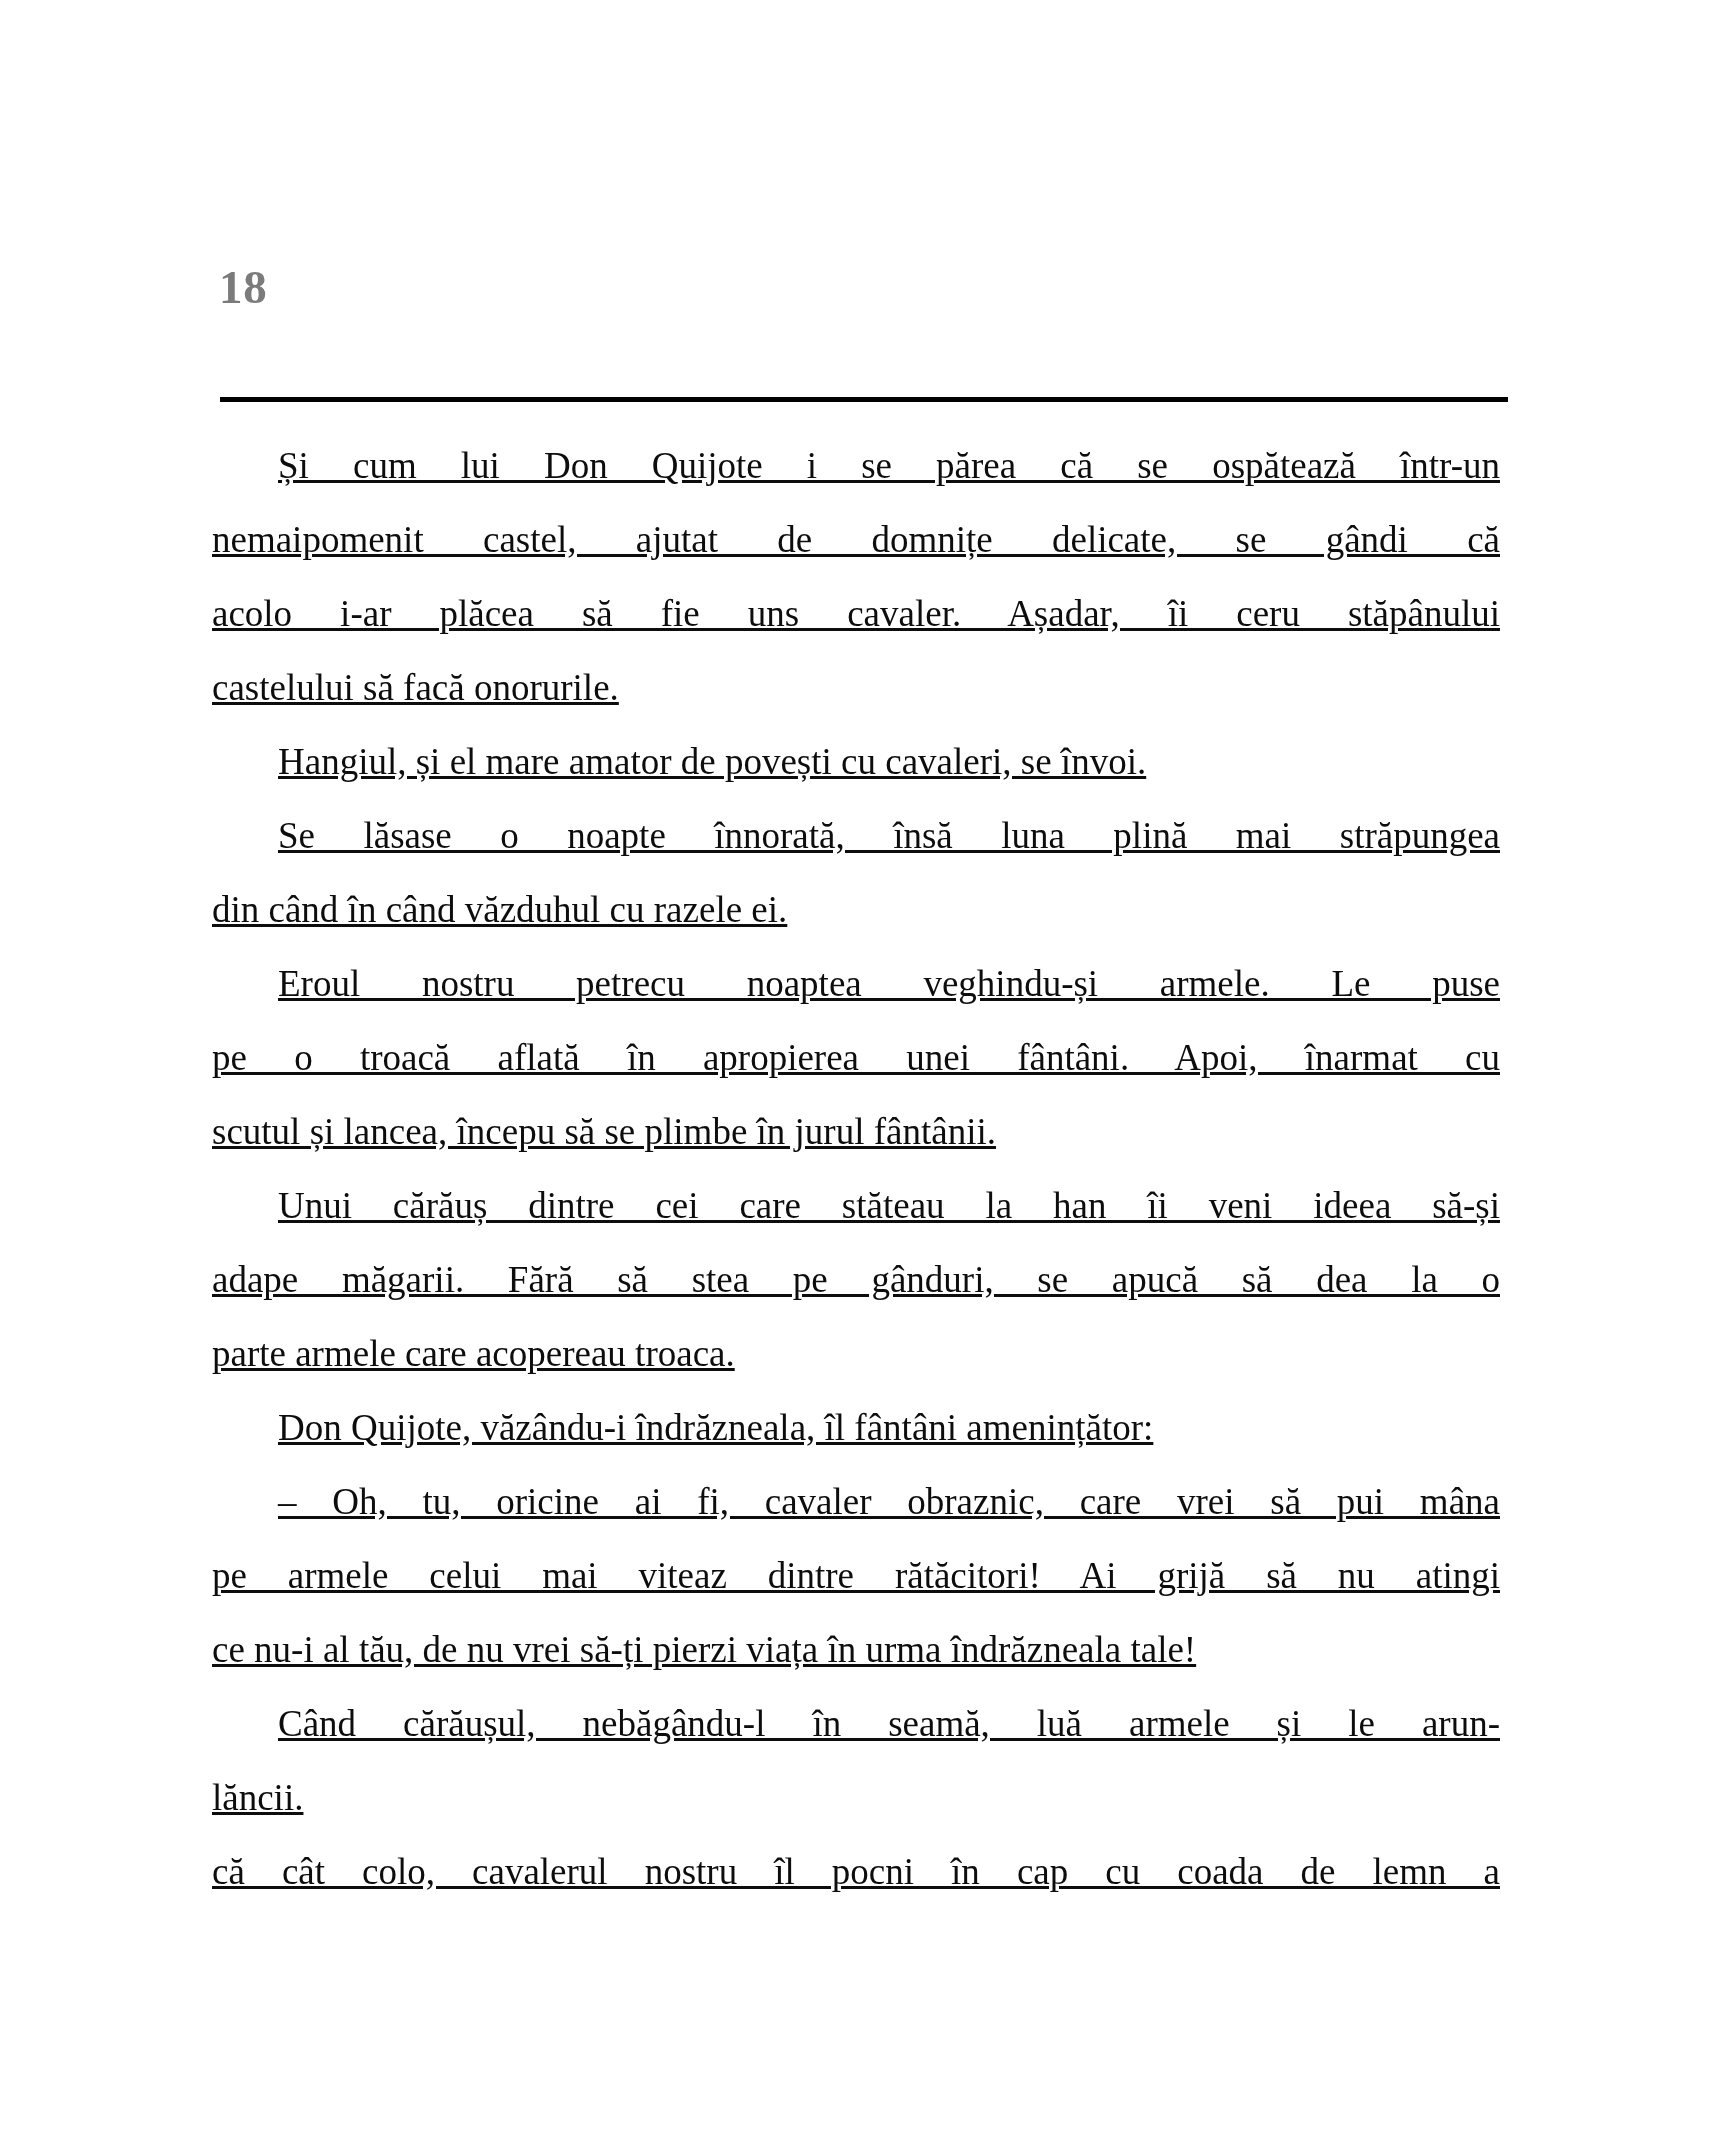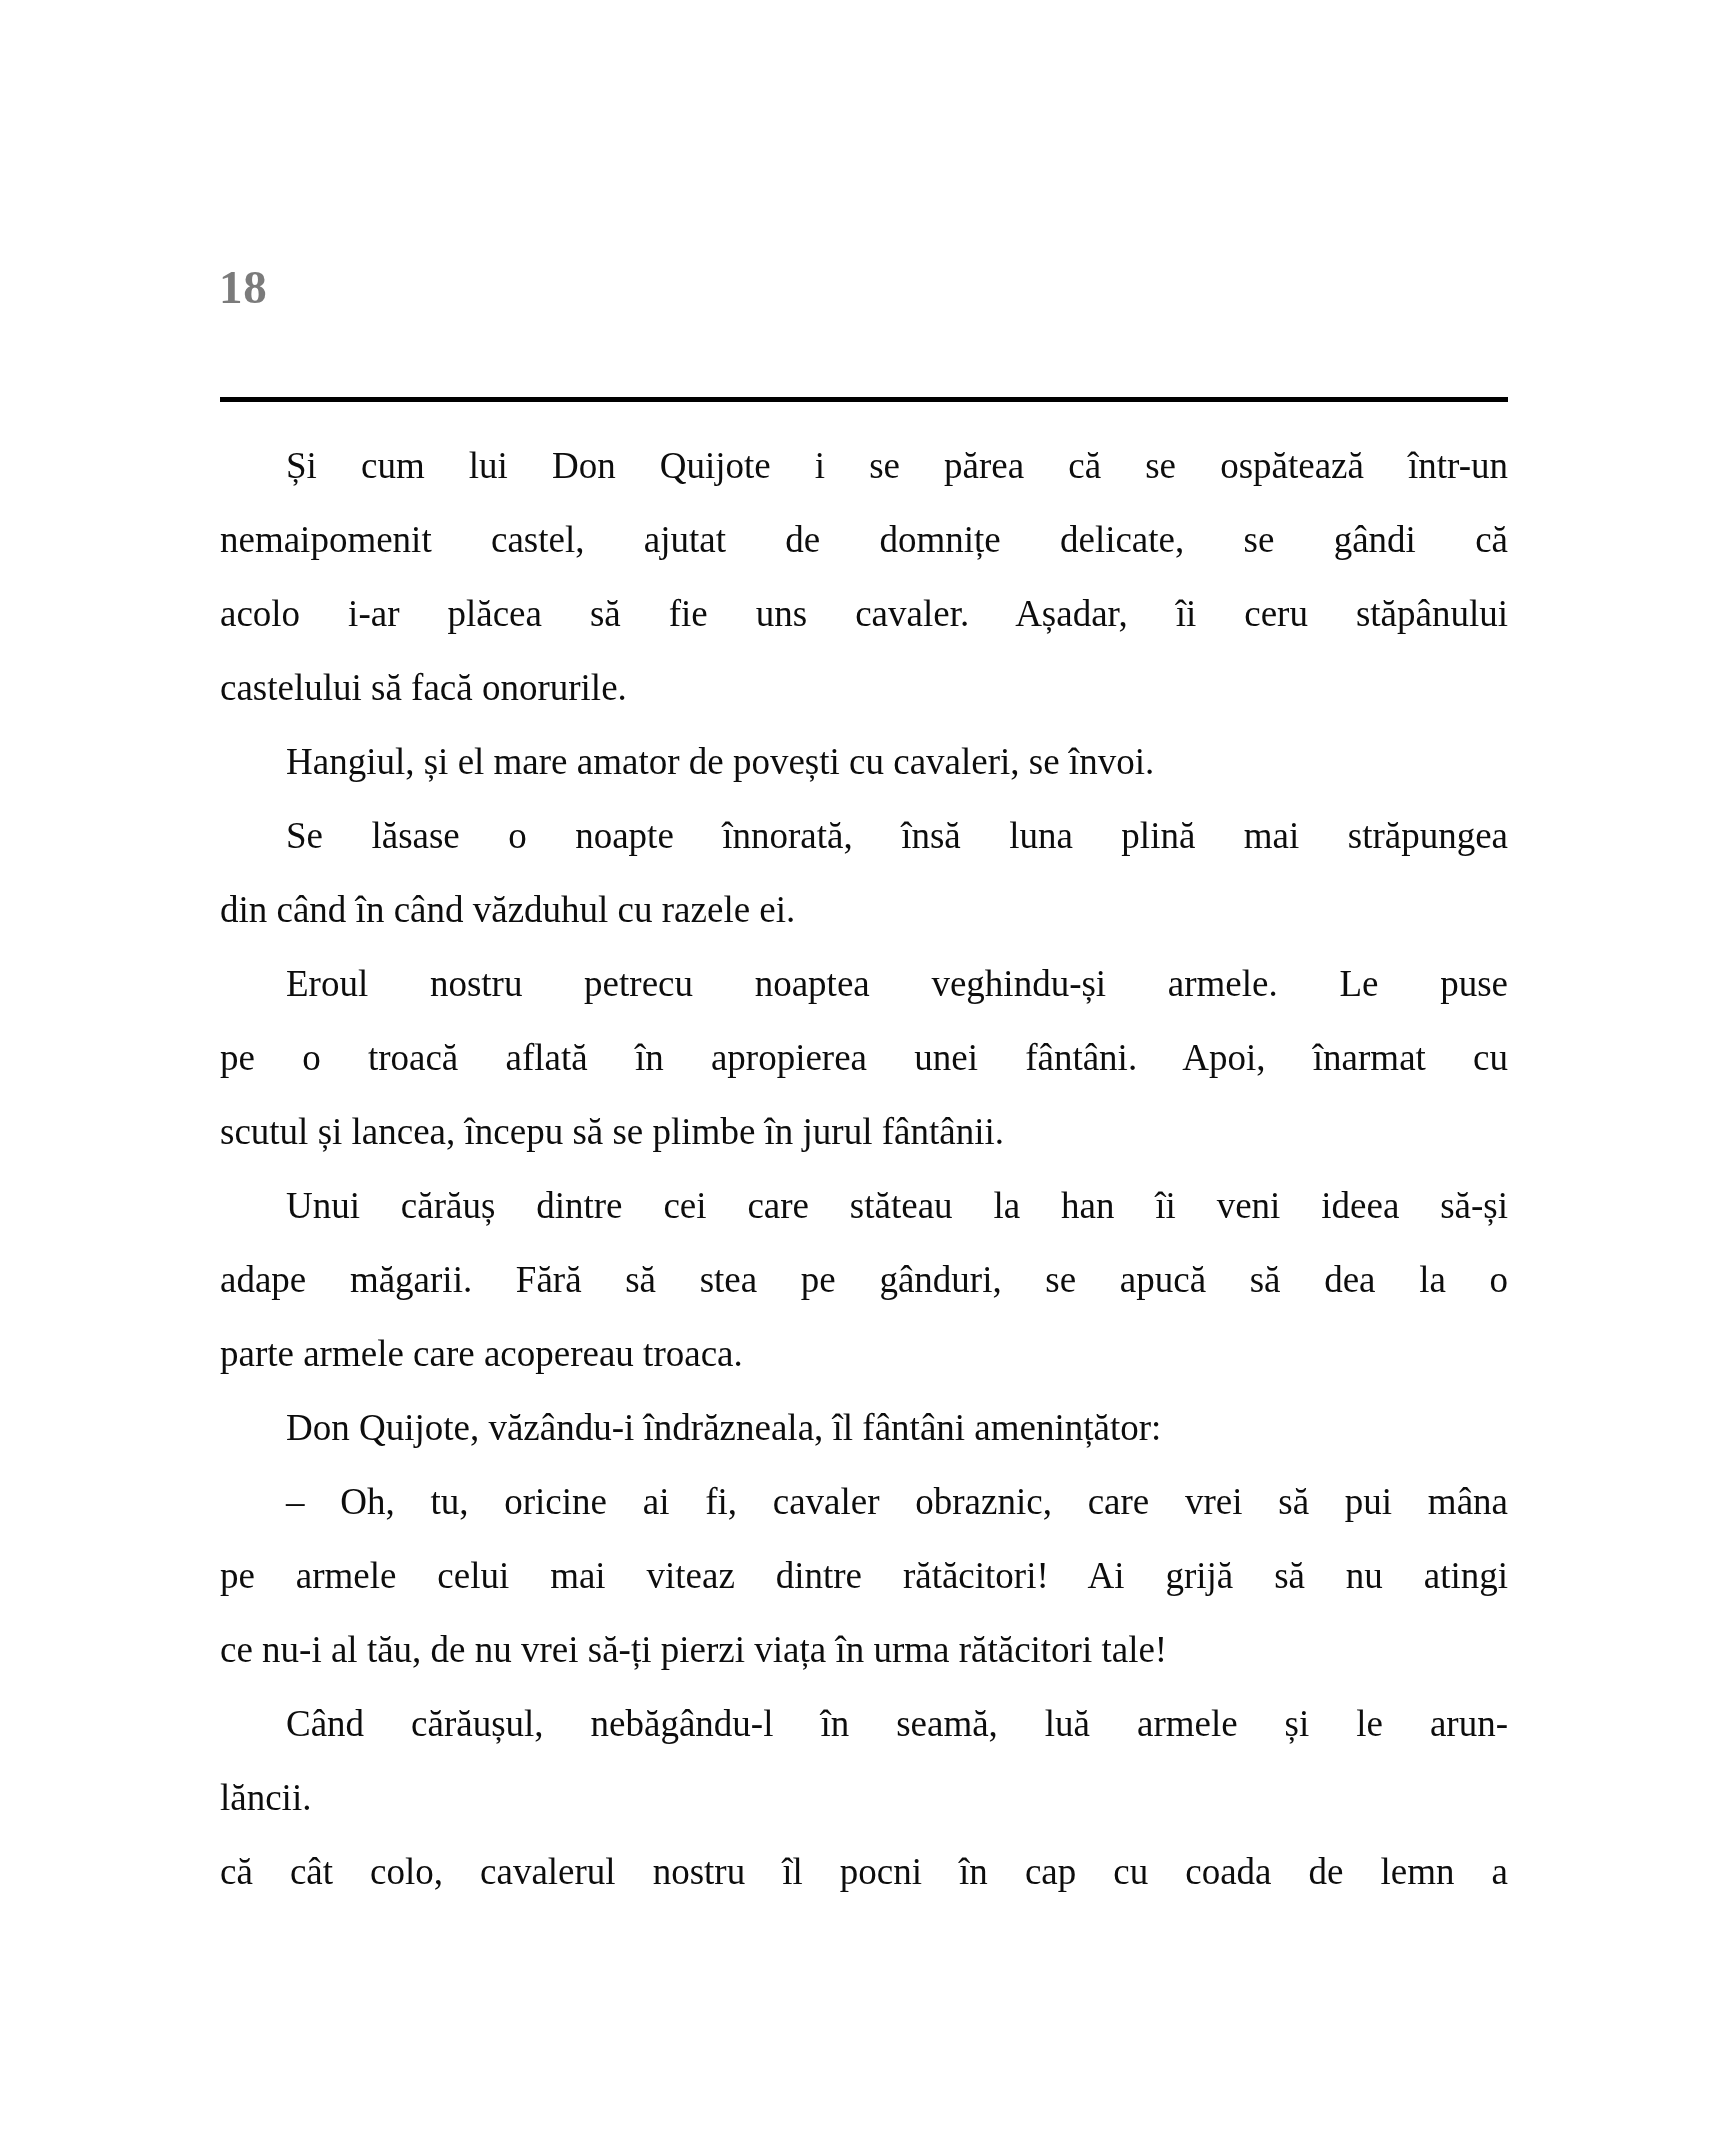--- a/index.html
+++ b/index.html
@@ -26,26 +26,27 @@
   .header-rule {
     position: absolute;
     left: 220px;
     top: 397px;
     width: 1288px;
     height: 4.5px;
     background: #000000;
   }
   .text-block {
     position: absolute;
-    left: 220px;
+    left: 212px;
     top: 429px;
     width: 1288px;
     font-size: 37px;
     line-height: 74px;
     color: #0d0d0d;
+    text-decoration: underline;
   }
   .text-block .line {
     text-align: justify;
     text-align-last: justify;
   }
   .text-block .line.last {
     text-align-last: left;
   }
   .text-block .line.indent {
     text-indent: 66px;
@@ -81,21 +82,21 @@
       <div class="line indent">Unui cărăuș dintre cei care stăteau la han îi veni ideea să-și</div>
       <div class="line">adape măgarii. Fără să stea pe gânduri, se apucă să dea la o</div>
       <div class="line last">parte armele care acopereau troaca.</div>
     </div>
     <div class="paragraph">
       <div class="line indent last">Don Quijote, văzându-i îndrăzneala, îl fântâni amenințător:</div>
     </div>
     <div class="paragraph">
       <div class="line indent">– Oh, tu, oricine ai fi, cavaler obraznic, care vrei să pui mâna</div>
       <div class="line">pe armele celui mai viteaz dintre rătăcitori! Ai grijă să nu atingi</div>
-      <div class="line last">ce nu-i al tău, de nu vrei să-ți pierzi viața în urma rătăcitori tale!</div>
+      <div class="line last">ce nu-i al tău, de nu vrei să-ți pierzi viața în urma îndrăzneala tale!</div>
     </div>
     <div class="paragraph">
       <div class="line indent">Când cărăușul, nebăgându-l în seamă, luă armele și le arun-</div>
       <div class="line last">lăncii.</div>
       <div class="line">că cât colo, cavalerul nostru îl pocni în cap cu coada de lemn a</div>
     </div>
   </div>
 
 
 </body></html>

